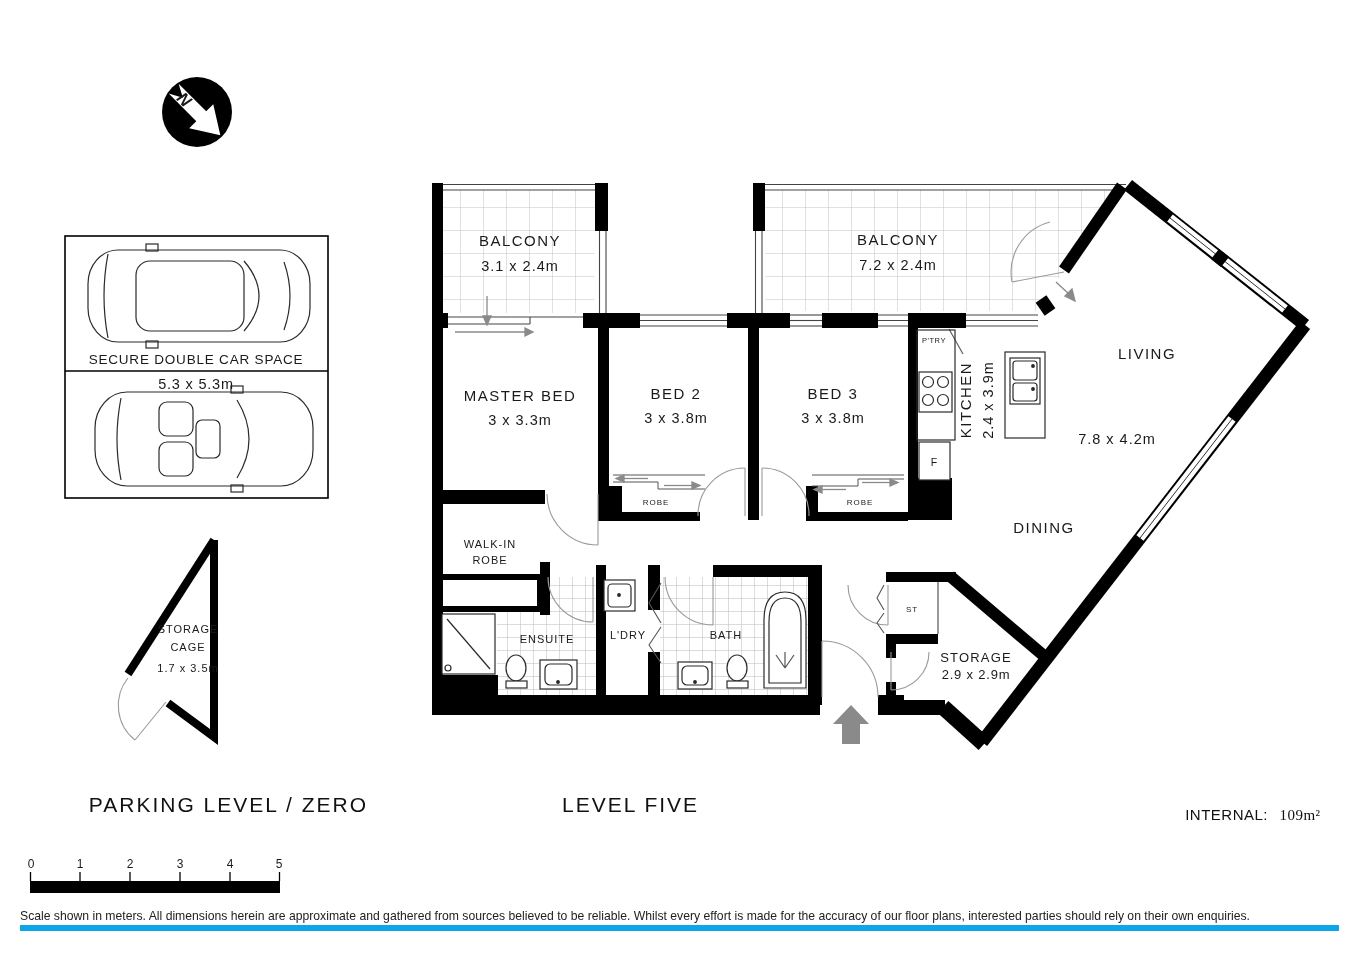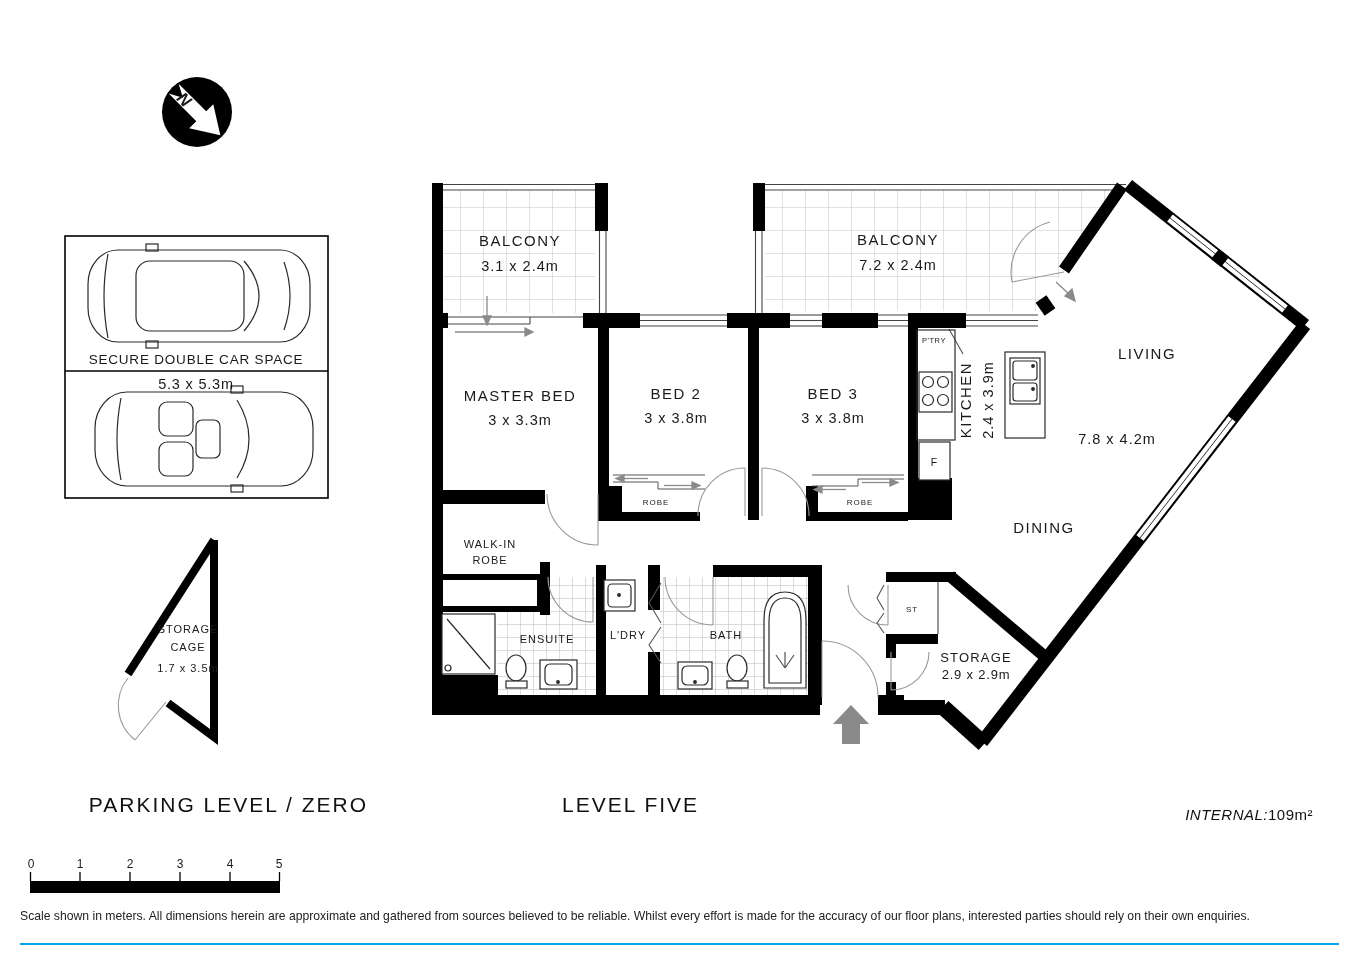--- a/index.html
+++ b/index.html
@@ -10,24 +10,24 @@
   .room-dim{font-size:14.5px;letter-spacing:1px;}
   .small-label{font-size:8px;letter-spacing:1px;}
   .fix-label{font-size:11px;letter-spacing:1px;}
   .tick-label{font-size:12px;}
   .level-label{position:absolute;font-size:21px;letter-spacing:2px;color:#111;}
   #parking-level-label{left:38px;top:793px;width:330px;text-align:right;}
   #floor-level-label{left:562px;top:793px;width:260px;text-align:left;}
   #areas-block{position:absolute;right:25px;top:804px;text-align:right;}
   .area-row{display:flex;justify-content:flex-end;align-items:baseline;line-height:22.5px;
             font-size:15px;letter-spacing:0.5px;}
-  .area-label{text-align:right;font-style:italic;}
-  .area-value{width:64px;text-align:left;}
+  .area-label{text-align:right;}
+  .area-value{width:64px;text-align:center;font-family:Liberation Serif, serif;}
   #disclaimer-bar{position:absolute;left:20px;right:18px;top:909px;font-size:12.2px;
-                  color:#222;border-bottom:2px solid #0ea5e9;padding-bottom:20px;}
+                  color:#222;border-bottom:6px solid #0ea5e9;padding-bottom:2px;}
 </style>
 </head>
 <body>
 
 <div id="stage">
 
 <svg width="1357" height="960" viewBox="0 0 1357 960" stroke-linecap="butt" shape-rendering="geometricPrecision">
   <defs>
     <pattern id="tileBalc" width="23" height="23" patternUnits="userSpaceOnUse">
       <path d="M 23 0 H 0 V 23" fill="none" stroke="#c4c4c4" stroke-width="1"></path>

